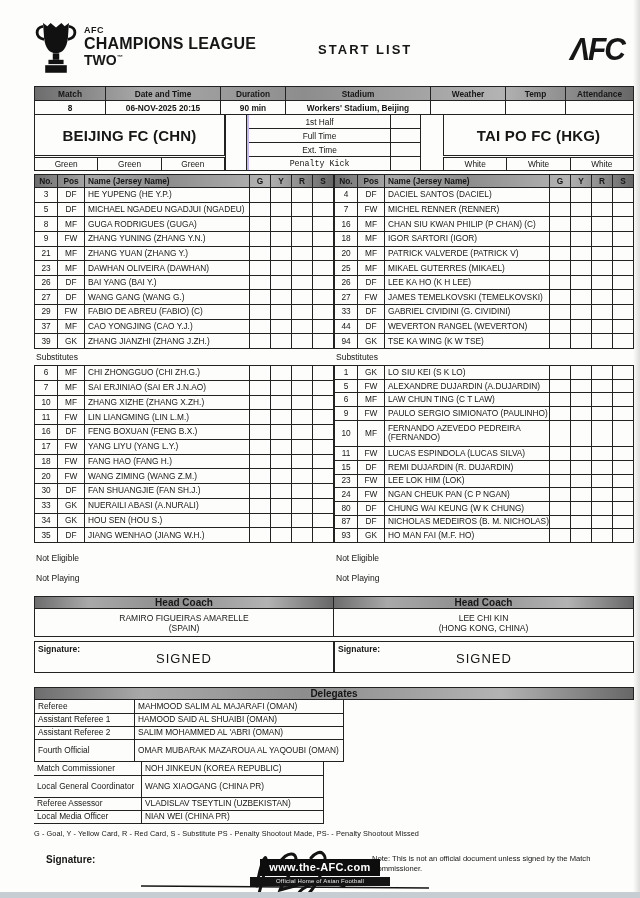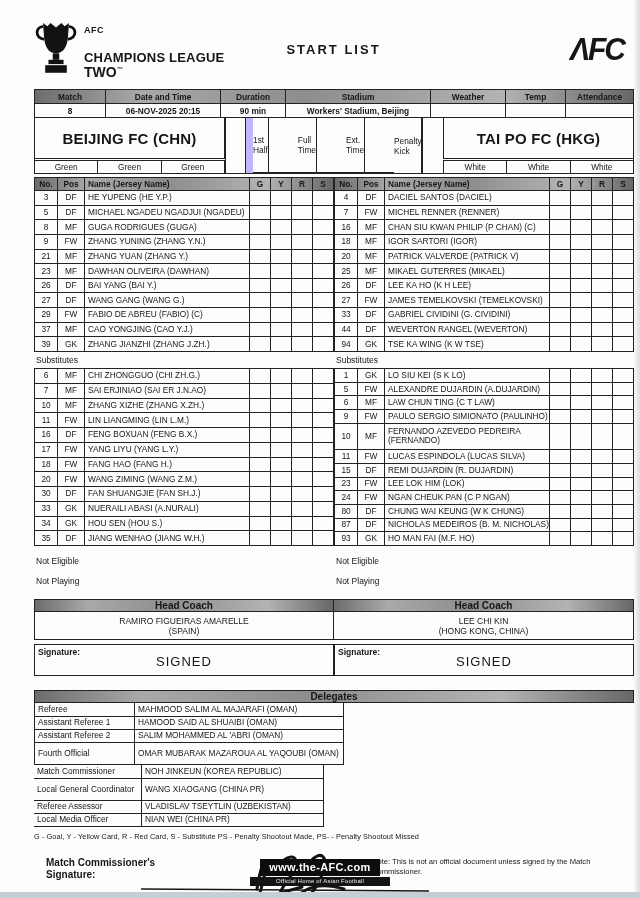--- a/index.html
+++ b/index.html
@@ -18,21 +18,21 @@
   .page::after { content:""; position:absolute; left:0; right:0; bottom:0; height:6px;
     background:#c7ced3; z-index:5;}
   .content { padding: 22px 6px 0 34px; width: 640px; }
 
   
   .doc-header { display:flex; align-items:flex-start; width:600px; margin-bottom:10px; }
   .logo-block { display:flex; align-items:flex-start; gap:6px; }
   .trophy { width:44px; height:54px; }
   .comp-text { line-height:1; padding-top:4px; }
   .comp-afc { font-size:9px; font-weight:bold; letter-spacing:.5px; }
-  .comp-name { font-size:13px; font-weight:bold; letter-spacing:.2px; margin-top:16px;}
+  .comp-name { font-size:16px; font-weight:bold; letter-spacing:.2px; margin-top:1px;}
   .comp-two { font-size:14px; font-weight:bold; margin-top:1px;}
   .comp-two sup { font-size:6px; }
   .start-title { font-size:13px; font-weight:bold; letter-spacing:2px; margin-left:62px; margin-top:20px; white-space:nowrap;}
   .afc-mark { margin-left:auto; margin-right:10px; margin-top:10px;
     font-size:30px; font-weight:bold; font-style:italic; letter-spacing:-2px; transform:scaleY(1.05);}
 
   
   .grad { background: linear-gradient(90deg,#6d6d6d,#a9a9a9 18%,#8d8d8d 45%,#b3b3b3 78%,#676767); }
   .mtable { width:600px; border:1px solid #222; }
   .mrow { display:flex; }
@@ -50,23 +50,23 @@
   .team-name-box { height:42px; border:1px solid #222; display:flex; align-items:center; justify-content:center;
     font-size:15px; font-weight:bold; letter-spacing:.2px; margin:-1px 0 0 -1px; width:191px;}
   .team-col.away .team-name-box { margin:-1px -1px 0 0; }
   .colors-row { display:flex; height:14px; margin-top:auto; }
   .color-cell { flex:1; border:1px solid #222; border-left:none; display:flex; align-items:center; justify-content:center; font-size:8.3px;}
   .color-cell:first-child { border-left:1px solid #222; }
   .team-col.home .colors-row { margin-left:-1px; width:191px; margin-bottom:-1px;}
   .team-col.away .colors-row { margin-right:-1px; width:191px; margin-bottom:-1px;}
   .mid-gap { width:22px; border-left:1px solid #222; border-right:1px solid #222; height:56px; margin-top:-1px; height:57px;}
   .mid-gap2 { width:22px; }
-  .periods { width:176px; display:flex; flex-direction:row; border-left:7px solid #c4b5fd; border-right:1px solid #222;}
+  .periods { width:176px; display:flex; flex-direction:column; border-left:2px solid #c4b5fd; border-right:1px solid #222;}
   .period-row { display:flex; flex:1; border-bottom:1px solid #222; }
-  .period-row:last-child { border-bottom:none; }
+  .period-row:last-child { border-bottom:none;font-family:Liberation Mono, monospace; }
   .p-label { flex:1; display:flex; align-items:center; justify-content:center; font-size:8.3px; }
   .p-val { width:30px; border-left:1px solid #222; }
 
   
   .players-row { display:flex; width:600px; margin-top:3px; align-items:flex-start;}
   .pcol { width:300px; }
   .prow { display:flex; }
   .c { display:flex; align-items:center; justify-content:center; font-size:8.3px; line-height:9px; overflow:hidden;}
   .c + .c { border-left:1px solid #222; }
   .c.no { flex:0 0 22px; } .c.pos { flex:0 0 27px; }
@@ -743,21 +743,20 @@
               <div class="dcell dname">NIAN WEI (CHINA PR)</div>
             </div>
           </div>
       </div>
     </div>
 
     <div class="legend">G - Goal, Y - Yellow Card, R - Red Card, S - Substitute PS - Penalty Shootout Made, PS- - Penalty Shootout Missed</div>
 
     <div class="commissioner">
       <div class="mc-label">
-        <div>Match Commissioner's</div>
         <div>Signature:</div>
       </div>
       <svg class="mc-sig" viewBox="0 0 300 60" xmlns="http://www.w3.org/2000/svg">
         <line x1="2" y1="44" x2="290" y2="46" stroke="#141414" stroke-width="1.6"></line>
         <path d="M118 44 C121 22 128 8 127 20 C126 32 121 48 118 58" fill="none" stroke="#141414" stroke-width="3" stroke-linecap="round"></path>
         <path d="M140 22 C147 8 161 9 156 23 C152 33 144 40 141 48 L163 42" fill="none" stroke="#141414" stroke-width="3" stroke-linecap="round"></path>
         <path d="M172 16 C181 5 190 11 184 27 C178 44 168 55 161 58 C155 60 157 50 167 45 C178 39 192 40 205 44" fill="none" stroke="#141414" stroke-width="3" stroke-linecap="round"></path>
       </svg>
       <div class="mc-note">
         <div>Note: This is not an official document unless signed by the Match</div>

